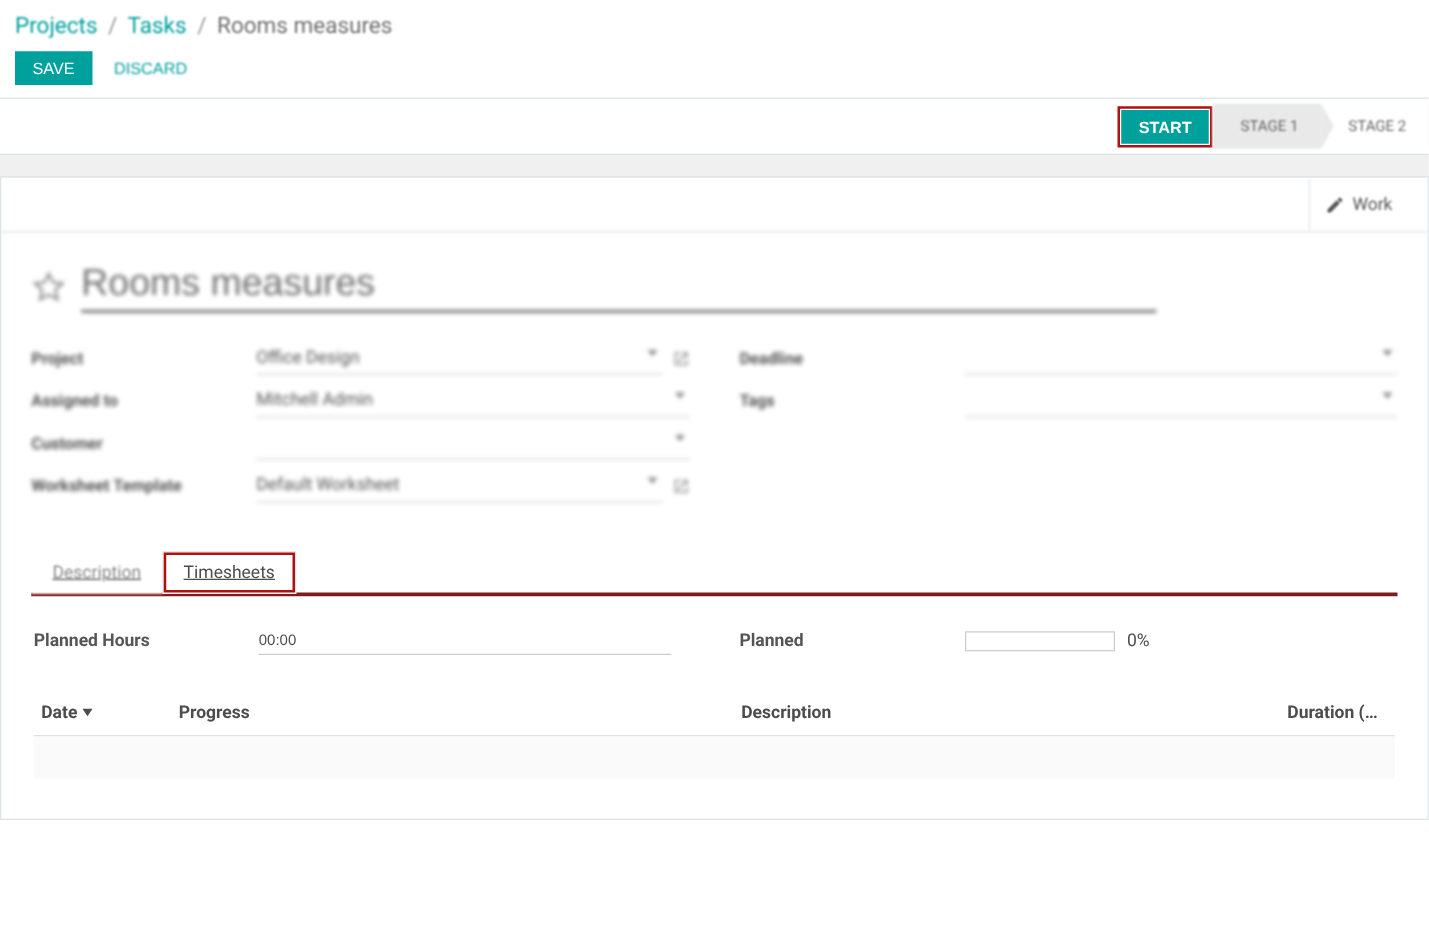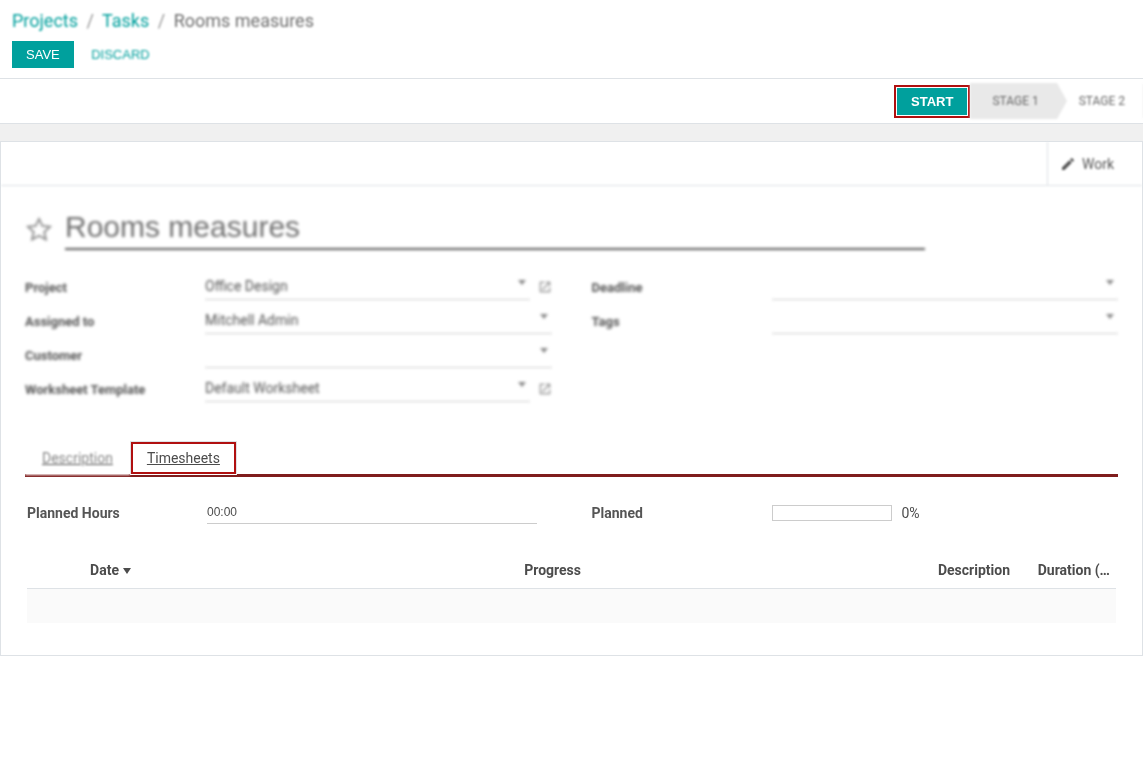--- a/index.html
+++ b/index.html
@@ -40,24 +40,24 @@
 .tab:first-child { filter: blur(1px); }
 .tab.active { border-color: #dee2e6; border-bottom: 1px solid #fff; color: #4c4c4c; }
 .tab.highlight { outline: 2px solid #b01010; outline-offset: -3px; }
 .tab-body { padding: 24px 2px 8px; }
 .meta-row { display: flex; gap: 40px; margin-bottom: 28px; }
 .meta-col { flex: 1; display: flex; align-items: center; }
 .meta-label { width: 180px; font-weight: bold; color: #555; }
 .meta-input { border: none; border-bottom: 1px solid #ccc; padding: 4px 0; width: 330px; font-size: 12px; color: #4c4c4c; outline: none; }
 .progress-bar { width: 120px; height: 16px; border: 1px solid #ccc; margin-right: 10px; }
 .ts-table { width: 100%; border-collapse: collapse; }
-.ts-table th { text-align: right; padding: 10px 6px; font-weight: bold; color: #4c4c4c; border-bottom: 1px solid #dee2e6; }
+.ts-table th { text-align: left; padding: 10px 6px; font-weight: bold; color: #4c4c4c; border-bottom: 1px solid #dee2e6; }
 .ts-table th.date { width: 110px; }
 .ts-table th.emp { width: 450px; }
-.ts-table th.dur { width: 100px; text-align: right; }
+.ts-table th.dur { width: 100px; text-align: center; }
 .ts-table td { padding: 10px 6px; }
 .sort-caret { border-left: 4px solid transparent; border-right: 4px solid transparent; border-top: 6px solid #4c4c4c; display: inline-block; margin-left: 4px; vertical-align: middle; }
 .add-line { color: #00a09d; cursor: pointer; }
 .total-row td { border-top: 1px solid #dee2e6; height: 34px; background: #fafafa; }
 svg { display: block; }
 </style>
 </head>
 <body>
 
 <div class="breadcrumb">

